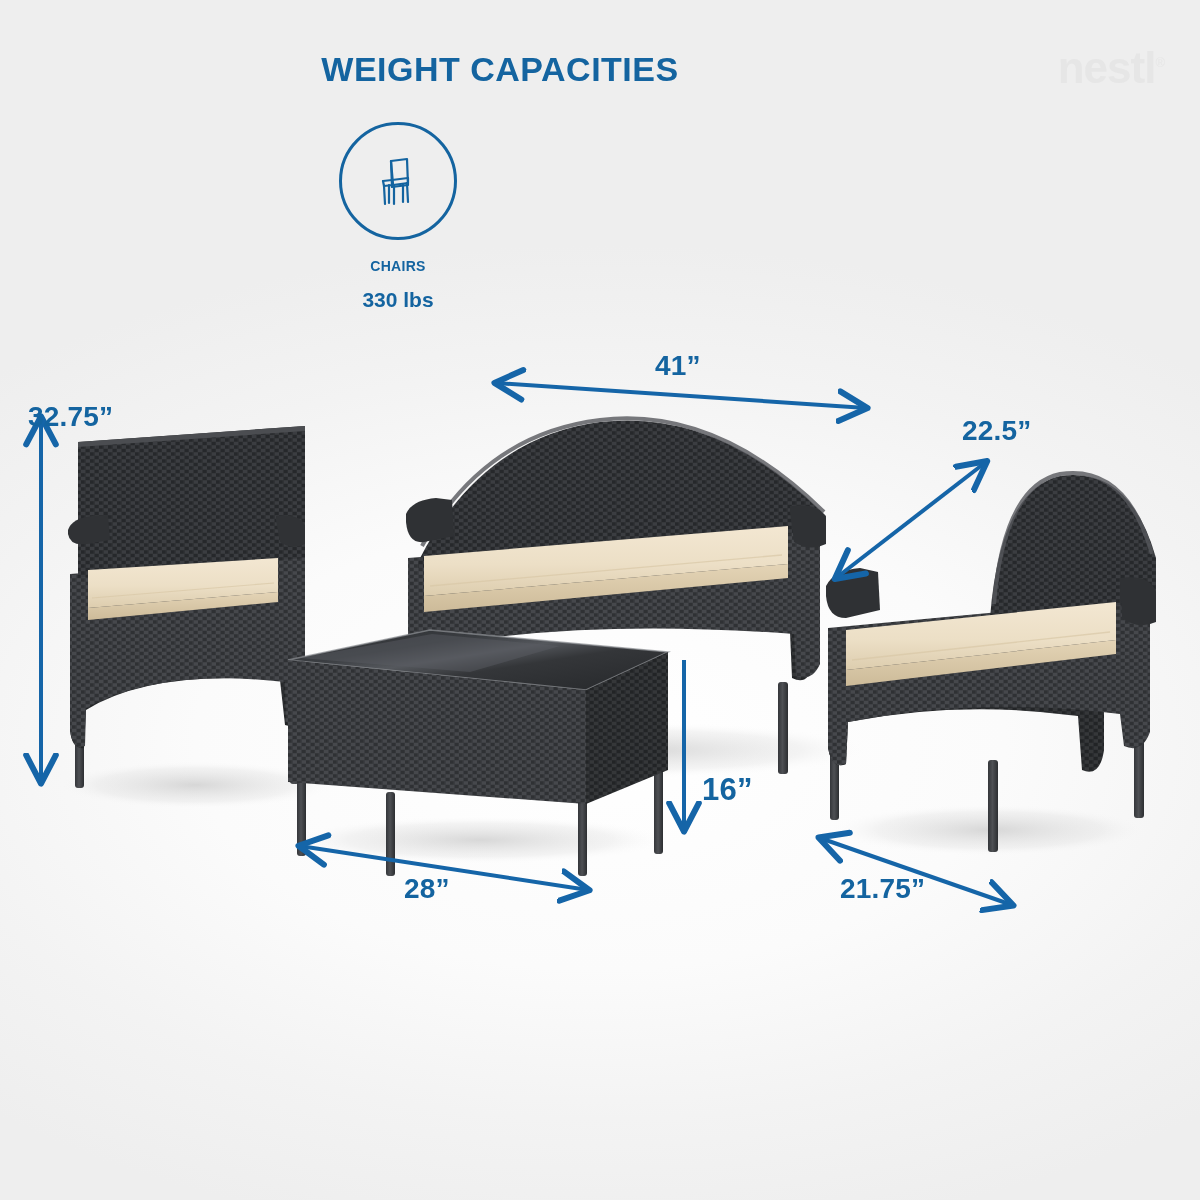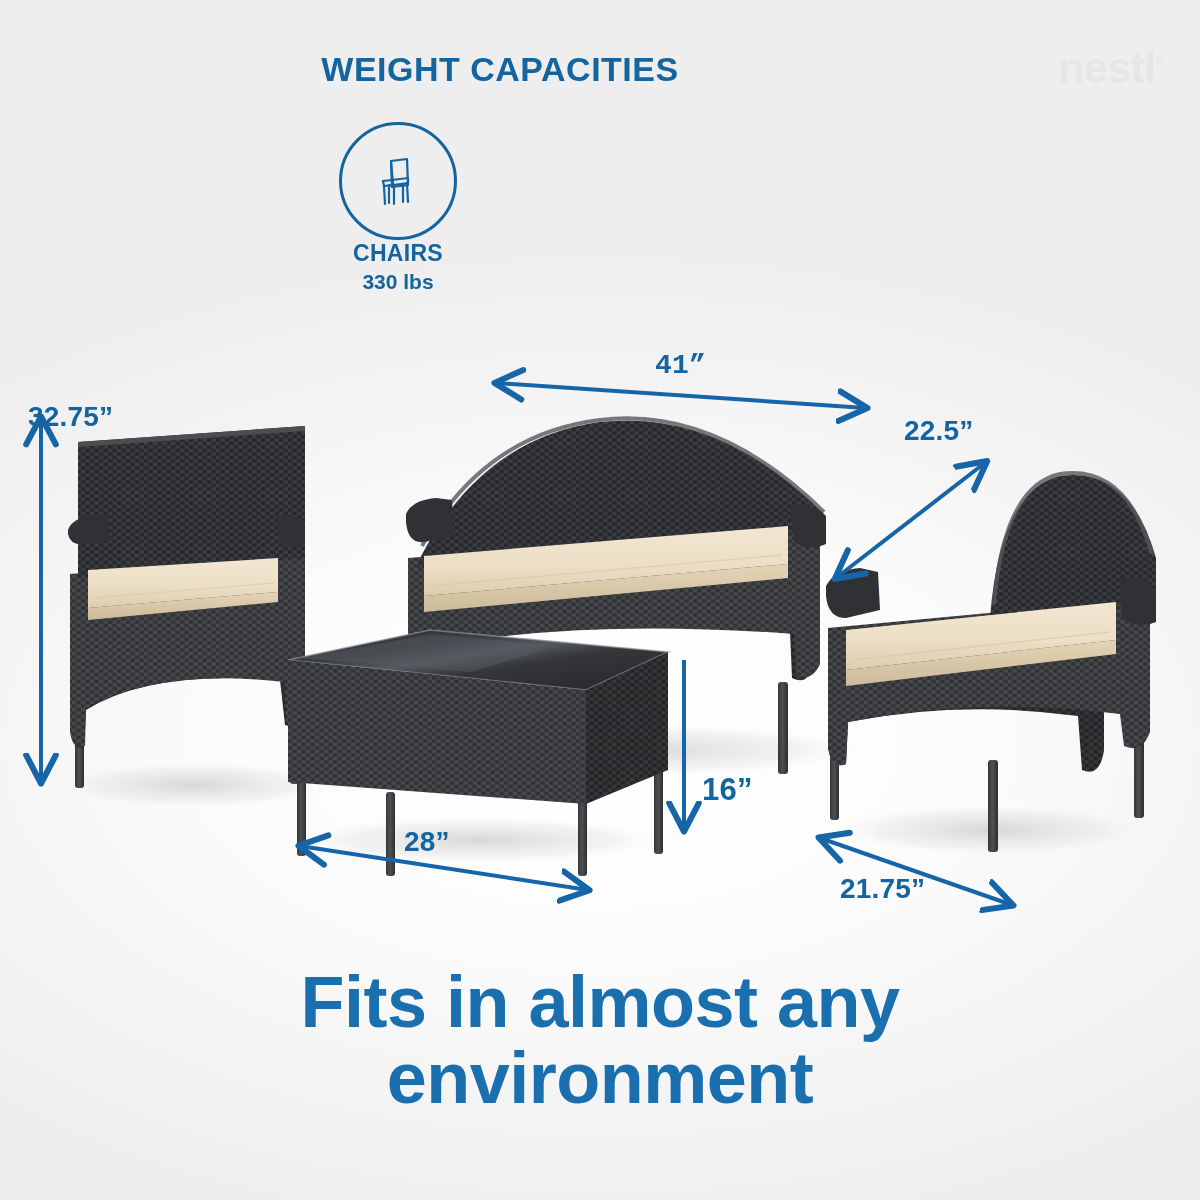--- a/index.html
+++ b/index.html
@@ -70,27 +70,28 @@
     margin: 0 auto;
     border: 3px solid #1464a0;
     border-radius: 50%;
     display: flex;
     align-items: center;
     justify-content: center;
     box-sizing: border-box;
   }
   .capacity-circle svg { display: block; }
   .capacity-label {
-    font-size: 23px;
+    margin-top: 18px;
+    font-size: 14px;
     font-weight: 700;
     color: #1464a0;
     letter-spacing: 0.3px;
   }
   .capacity-value {
-    margin-top: 3px;
+    margin-top: 14px;
     font-size: 21px;
     font-weight: 700;
     color: #1464a0;
   }
 
   
   #scene {
     position: absolute;
     left: 0;
     top: 330px;
@@ -102,24 +103,24 @@
   
   .dim-label {
     position: absolute;
     color: #1464a0;
     font-size: 28px;
     font-weight: 700;
     white-space: nowrap;
     letter-spacing: 0.2px;
   }
   #dim-height-label  { left: 28px;  top: 370px; margin-top: 31px; }
-  #dim-width-label   { left: 655px; top: 350px; font-family: Liberation Mono, monospace; }
-  #dim-depth-label   { left: 904px; top: 415px; }
+  #dim-width-label   { left: 655px; top: 350px; }
+  #dim-depth-label   { left: 962px; top: 415px; }
   #dim-table-h-label { left: 702px; top: 772px; font-size: 31px; }
-  #dim-table-w-label { left: 404px; top: 826px; }
+  #dim-table-w-label { left: 404px; top: 873px; }
   #dim-chair-d-label { left: 840px; top: 873px; }
 
   
   #arrows {
     position: absolute;
     left: 0; top: 0;
     width: 1200px; height: 1200px;
     pointer-events: none;
   }
 
@@ -346,18 +347,14 @@
     <line x1="820" y1="838" x2="1012" y2="905" stroke="#1565a8" stroke-width="4" marker-start="url(#ahs)" marker-end="url(#ah)"></line>
   </svg>
 
   <div class="dim-label" id="dim-height-label">32.75”</div>
   <div class="dim-label" id="dim-width-label">41”</div>
   <div class="dim-label" id="dim-depth-label">22.5”</div>
   <div class="dim-label" id="dim-table-h-label">16”</div>
   <div class="dim-label" id="dim-table-w-label">28”</div>
   <div class="dim-label" id="dim-chair-d-label">21.75”</div>
 
-  <div id="tagline">
-    <span class="line">Fits in almost any</span>
-    <span class="line">environment</span>
-  </div>
 
 </div>
 
 </body></html>

